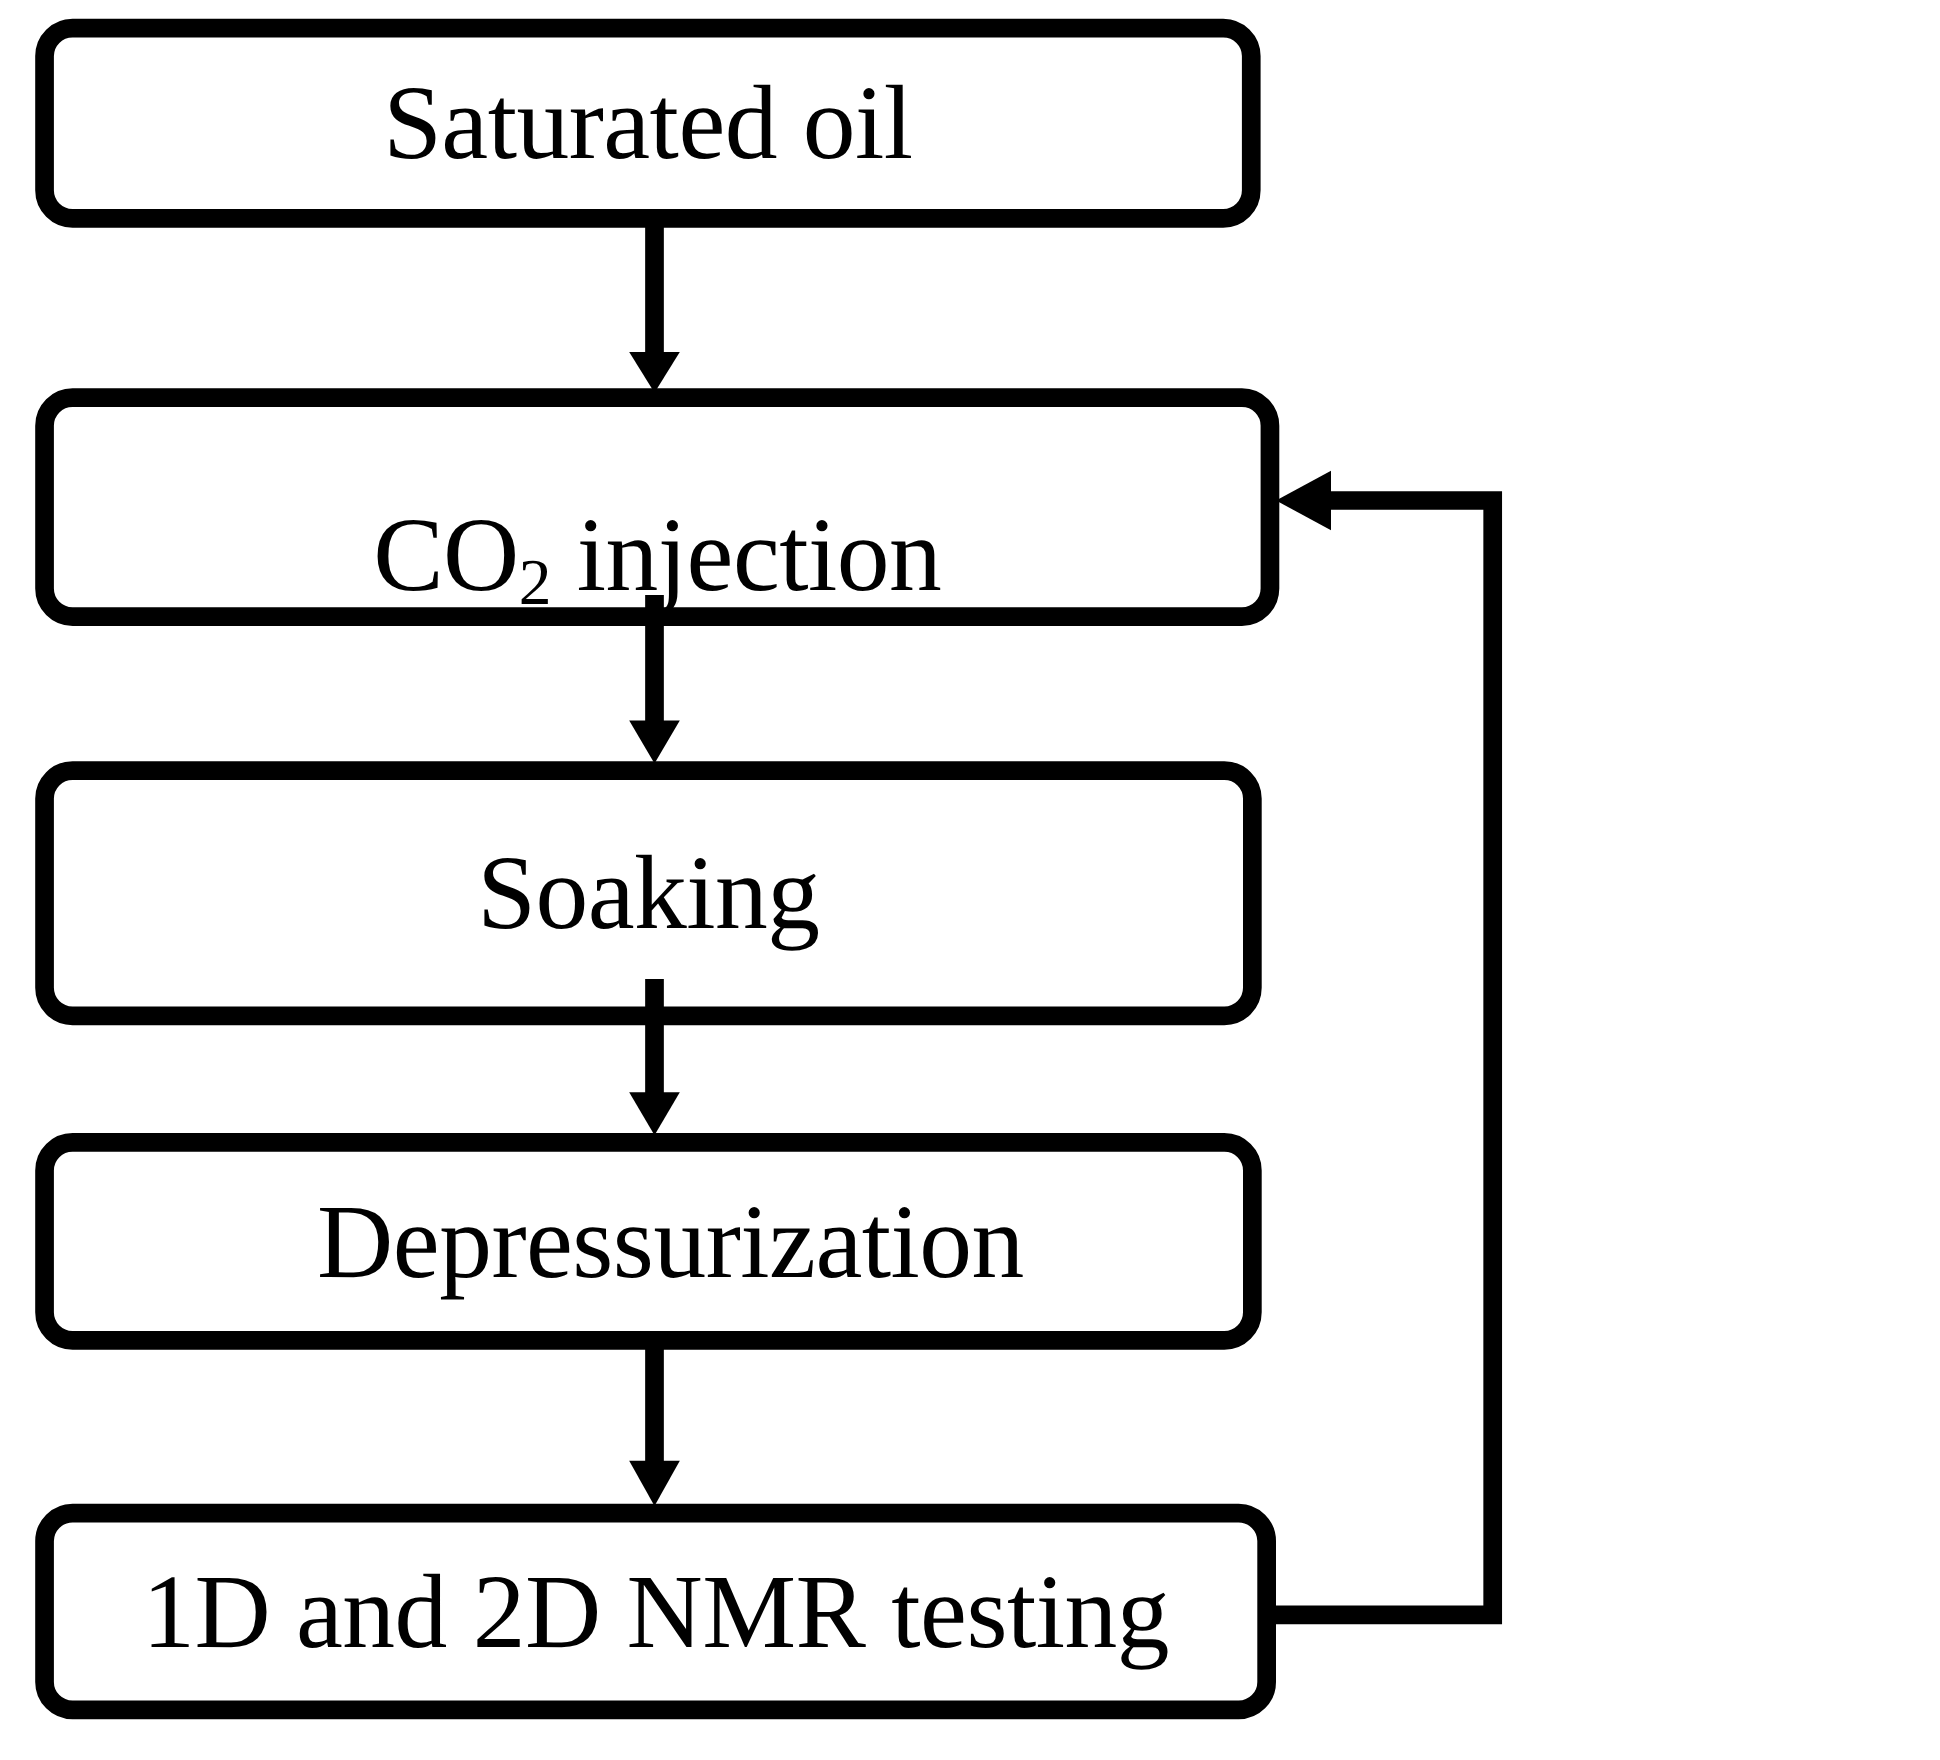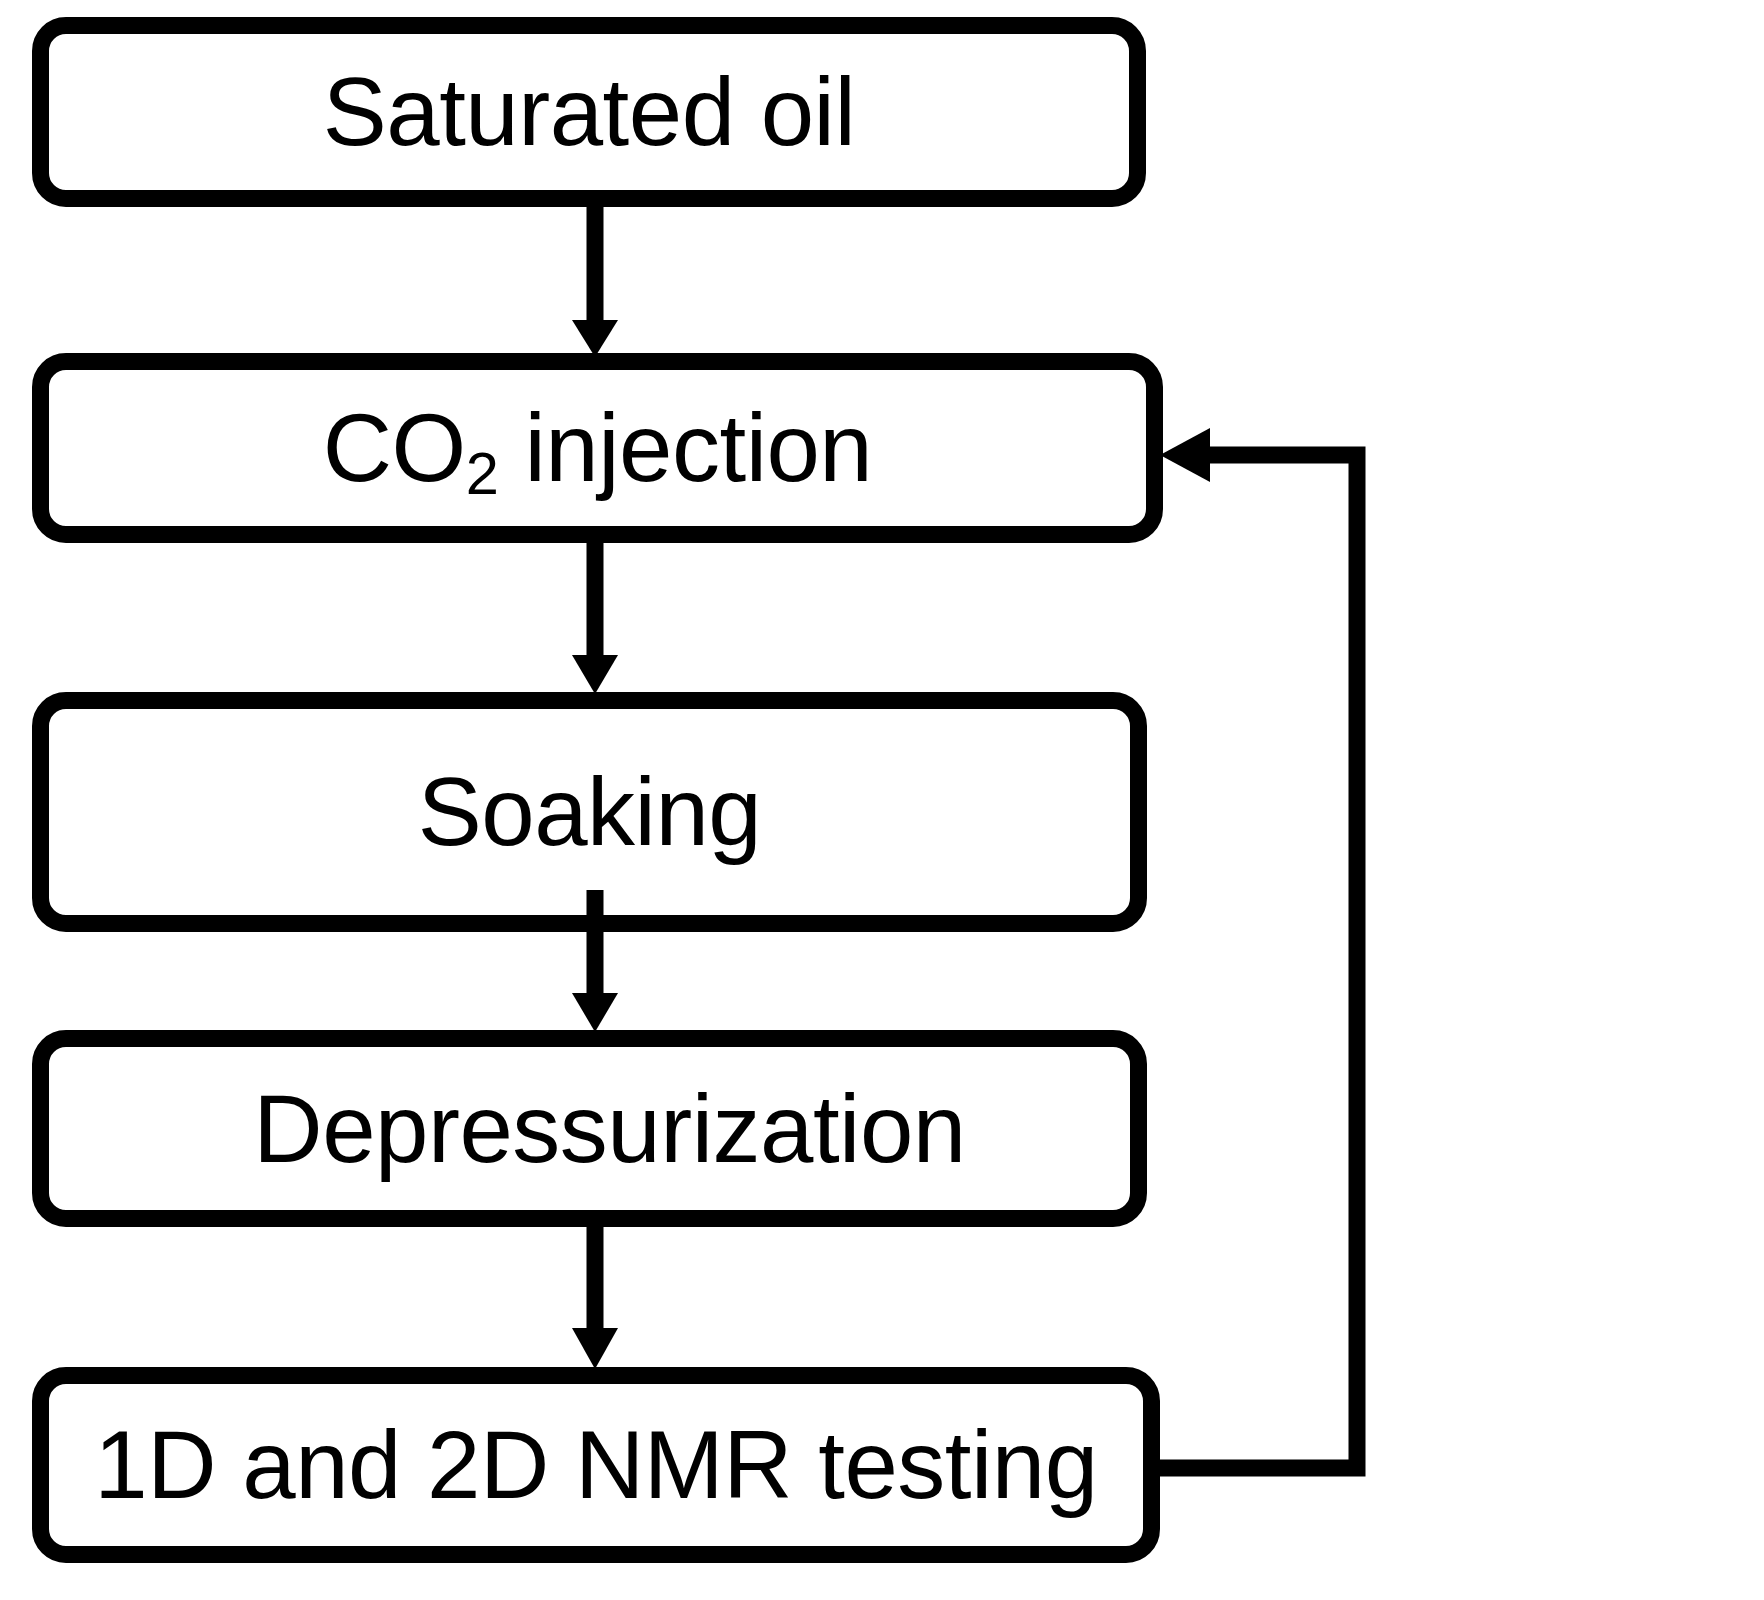--- a/index.html
+++ b/index.html
@@ -24,21 +24,21 @@
     position: absolute;
     box-sizing: border-box;
     background: #ffffff;
     border: 17px solid #000000;
     border-radius: 34px;
     display: flex;
     align-items: center;
     justify-content: center;
   }
   .flow-box-label {
-    font-family: Liberation Sans, sans-serif;
+    font-family: Liberation Serif, serif;
     font-size: 96px;
     line-height: 1.0;
     color: #000000;
     white-space: nowrap;
     letter-spacing: -0.5px;
   }
   .flow-box-label sub {
     font-size: 0.62em;
     vertical-align: baseline;
     position: relative;
@@ -63,21 +63,21 @@
 </style>
 </head>
 <body>
 
 <div id="canvas">
 
   <div class="flow-box" style="left:32px; top:17px; width:1114px; height:190px;">
     <span class="flow-box-label">Saturated oil</span>
   </div>
 
-  <div class="flow-box" style="left:32px; top:353px; width:1131px; height:190px;">
+  <div class="flow-box" style="left:32px; top:353px; width:1131px; height:216px;align-items:flex-end;">
     <span class="flow-box-label"><span>CO</span><sub>2</sub><span> injection</span></span>
   </div>
 
   <div class="flow-box" style="left:32px; top:692px; width:1115px; height:240px;">
     <span class="flow-box-label">Soaking</span>
   </div>
 
   <div class="flow-box" style="left:32px; top:1030px; width:1115px; height:197px;padding-left:40px;">
     <span class="flow-box-label">Depressurization</span>
   </div>

